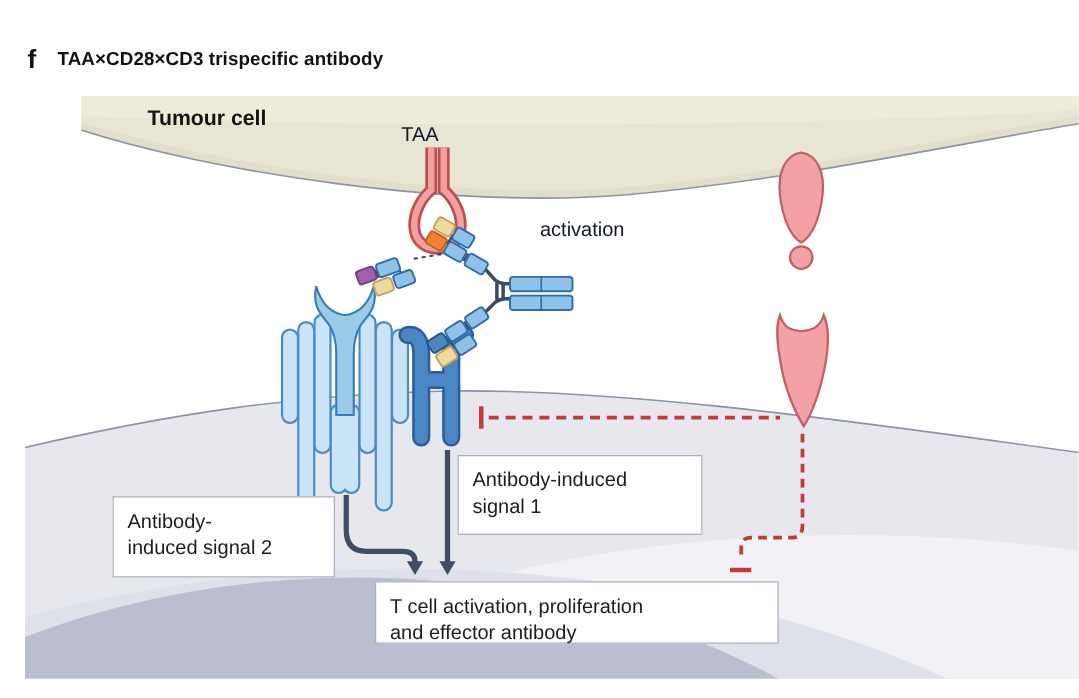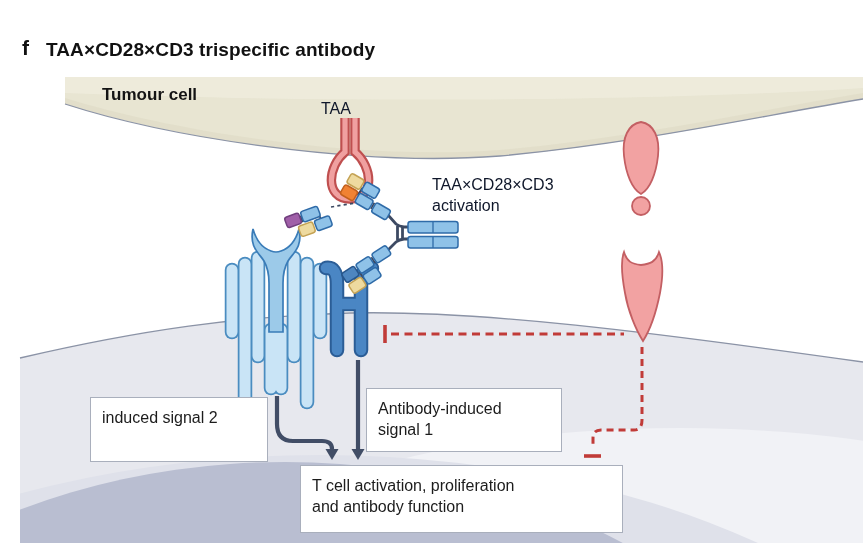--- a/index.html
+++ b/index.html
@@ -2,21 +2,21 @@
 <html><head>
 <meta charset="utf-8">
 <style>
   html,body{margin:0;padding:0;background:#ffffff;}
   .figure{
     position:relative;width:863px;height:558px;background:#ffffff;overflow:hidden;
     font-family:"Liberation Sans", sans-serif;color:#191919;
   }
   .artwork{position:absolute;left:0;top:0;}
   .panel-label{position:absolute;left:22px;top:36px;font-size:21px;font-weight:700;color:#111;}
-  .panel-title{position:absolute;left:46px;top:39px;font-size:19px;font-weight:700;color:#111;letter-spacing:.1px;}
+  .panel-title{position:absolute;left:46px;top:39px;font-size:15px;font-weight:700;color:#111;letter-spacing:.1px;}
   .lbl{position:absolute;font-size:16px;line-height:21px;color:#0f172a;white-space:nowrap;}
   .lbl.bold{font-weight:700;font-size:17px;color:#141414;}
   .txtbox{
     position:absolute;background:#ffffff;border:1px solid #a9afbc;
     font-size:16px;line-height:21px;color:#1c1c1c;padding:9px 10px 8px 11px;
     box-sizing:border-box;
   }
   .txtbox span{display:block;}
 </style>
 </head>
@@ -167,36 +167,36 @@
         <rect x="17" y="-5.5" width="18" height="11" rx="2.5" fill="#8fc2e8" stroke="#2f6ba8" stroke-width="1.5"></rect>
         <rect x="10" y="7.5" width="15" height="11" rx="2.5" fill="#eeda9f" stroke="#c4a254" stroke-width="1.5"></rect>
         <rect x="27" y="7.5" width="16" height="11" rx="2.5" fill="#8fc2e8" stroke="#2f6ba8" stroke-width="1.5"></rect>
       </g>
     </g>
   </svg>
 
   <div class="panel-label">f</div>
   <div class="panel-title">TAA×CD28×CD3 trispecific antibody</div>
 
-  <div class="lbl bold" style="left:102px;top:84px;">Tumour cell</div>
+  <div class="lbl bold" style="left:118px;top:84px;">Tumour cell</div>
 
   <div class="lbl" style="left:321px;top:98px;">TAA</div>
 
   <div class="lbl" style="left:432px;top:174px;">
-    <span style="display:block">TAA×CD28×CD3</span>
     <span style="display:block">activation</span>
   </div>
 
   <div class="txtbox" style="left:90px;top:397px;width:178px;height:65px;">
+    <span>Antibody-</span>
     <span>induced signal 2</span>
   </div>
 
-  <div class="txtbox" style="left:366px;top:388px;width:196px;height:64px;">
+  <div class="txtbox" style="left:366px;top:364px;width:196px;height:64px;">
     <span>Antibody-induced</span>
     <span>signal 1</span>
   </div>
 
-  <div class="txtbox" style="left:300px;top:465px;width:323px;height:68px;">
+  <div class="txtbox" style="left:300px;top:465px;width:323px;height:50px;">
     <span>T cell activation, proliferation</span>
-    <span>and antibody function</span>
+    <span>and effector antibody</span>
   </div>
 
 </div>
 
 </body></html>

